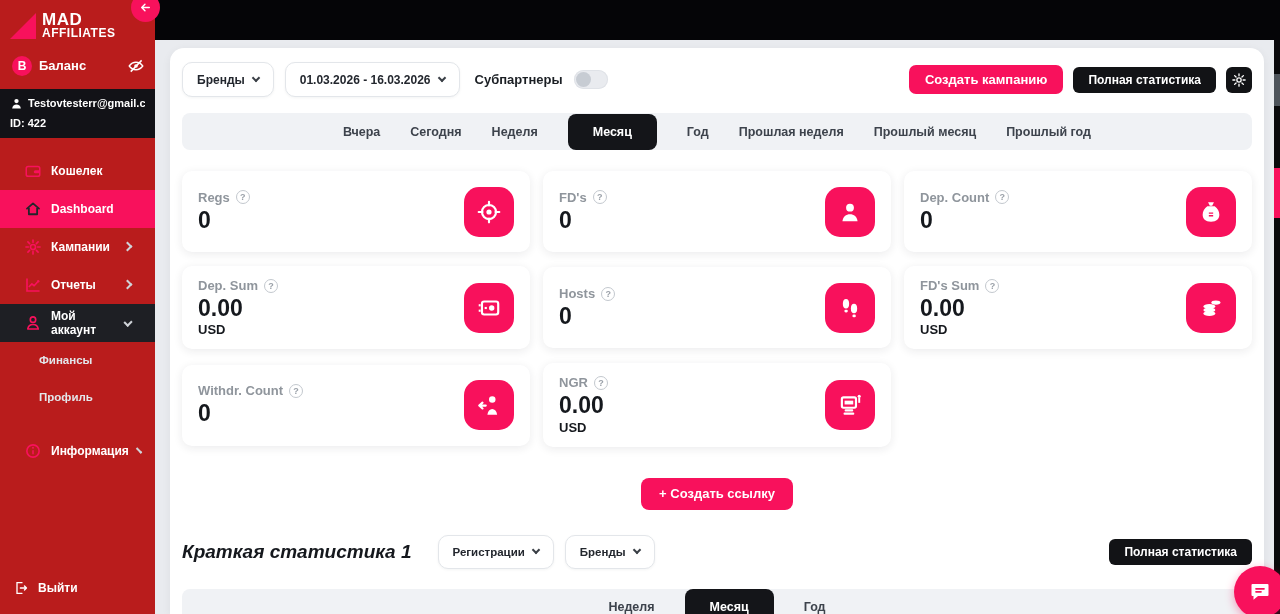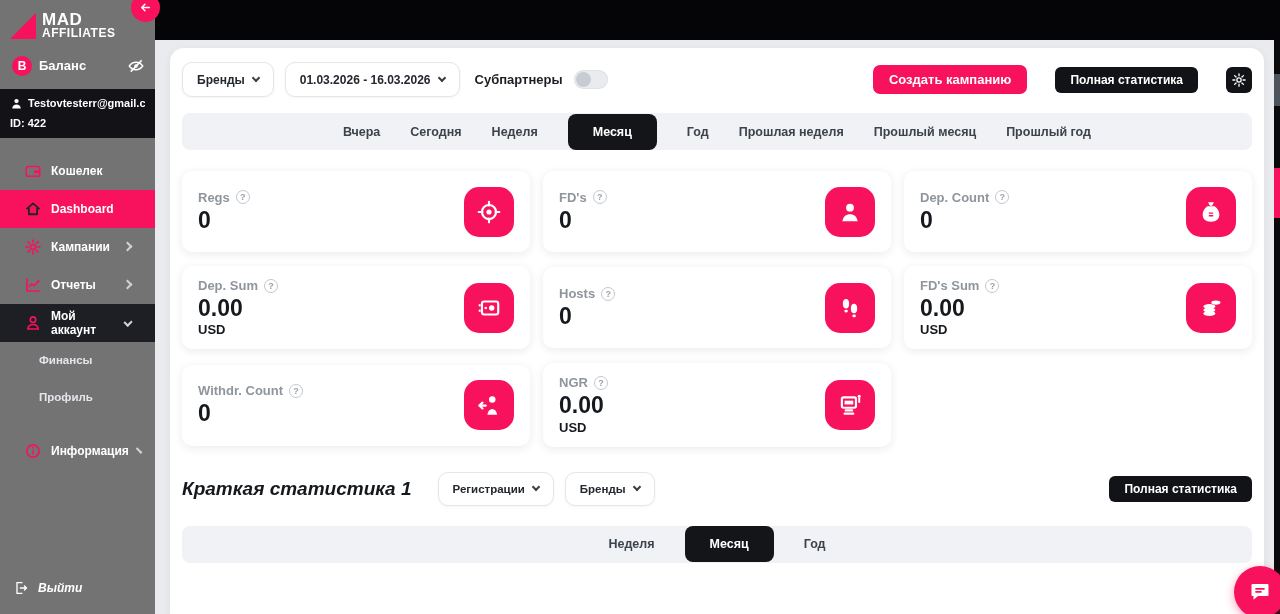--- a/index.html
+++ b/index.html
@@ -23,21 +23,21 @@
     display:flex; align-items:center; gap:8px; padding:0 14px 0 3px; }
   .avatar { width:28px; height:28px; border-radius:50%; background:#070709; border:2px solid var(--accent);
     display:flex; align-items:center; justify-content:center; position:relative; }
   .avatar svg { width:15px; height:15px; }
   .avatar .dot { position:absolute; right:-2px; bottom:-2px; width:8px; height:8px; border-radius:50%;
     background:var(--accent); border:1.5px solid #1b1b1f; }
   .user-name { color:#fff; font-size:12px; font-weight:800; line-height:1.2; }
   .user-role { color:var(--accent); font-size:9px; font-weight:800; line-height:1.2; }
 
   
-  .sidebar { position:absolute; left:0; top:0; width:155px; height:614px; background:#737373; z-index:5; }
+  .sidebar { position:absolute; left:0; top:0; width:155px; height:614px; background:#b91c1c; z-index:5; }
   .collapse-btn { position:absolute; left:131px; top:-7px; width:29px; height:29px; border-radius:50%;
     background:var(--accent); display:flex; align-items:center; justify-content:center; z-index:7; }
   .collapse-btn svg { width:13px; height:13px; }
   .logo { display:flex; align-items:center; gap:6px; padding:12px 10px 0 10px; }
   .logo-tri { width:0; height:0; border-left:26px solid transparent; border-bottom:26px solid var(--accent); }
   .logo-text { color:#fff; font-weight:800; line-height:.95; letter-spacing:.5px; }
   .logo-text .l1 { font-size:17px; } .logo-text .l2 { font-size:12px; }
   .balance-row { display:flex; align-items:center; gap:7px; margin:16px 10px 0 12px; }
   .coin { width:20px; height:20px; border-radius:50%; background:var(--accent); color:#fff; font-size:12px;
     font-weight:800; display:flex; align-items:center; justify-content:center; }
@@ -57,38 +57,38 @@
   .menu-item.active { background:var(--accent); }
   .menu-item.active .mi-label { color:#fff; }
   .menu-item.group-head { background:#1e1f24; }
   .chev { width:7px; height:7px; border-right:2px solid #cfd3d8; border-bottom:2px solid #cfd3d8; margin-left:auto; }
   .chev.right { transform:rotate(-45deg); }
   .chev.down { transform:rotate(45deg); }
   .menu-sub { height:37px; display:flex; align-items:center; padding-left:39px; color:#e3e6ea;
     font-size:11.5px; font-weight:600; cursor:pointer; }
   .menu-item.spaced { margin-top:16px; }
   .logout { position:absolute; left:0; bottom:8px; width:100%; height:36px; display:flex; align-items:center;
-    gap:9px; padding:0 13px; cursor:pointer;font-style:italic; }
+    gap:9px; padding:0 13px; cursor:pointer; }
   .logout svg { width:16px; height:16px; }
   .logout span { color:#fff; font-size:12px; font-weight:700; }
 
   
   .main { position:absolute; left:170px; top:48px; width:1094px; height:566px; background:#fff;
     border-radius:14px 14px 0 0; box-shadow:0 2px 10px rgba(25,30,40,.06); padding:14px 12px 0 12px; }
   .filter-row { display:flex; align-items:center; gap:11px; }
   .pill { height:35px; background:#fff; border:1px solid #e3e6ea; border-radius:10px; display:flex;
     align-items:center; gap:8px; padding:0 14px; font-size:12px; font-weight:800; color:#23272e;
     box-shadow:0 1px 3px rgba(25,30,40,.05); cursor:pointer; }
   .dd-chev { width:6px; height:6px; border-right:2px solid #3a3f46; border-bottom:2px solid #3a3f46;
     transform:rotate(45deg); margin-top:-3px; }
   .sub-label { font-size:13px; font-weight:800; color:#1b1f24; margin-left:4px; }
   .toggle { width:34px; height:19px; border-radius:10px; background:#e9ebef; position:relative; cursor:pointer;
     box-shadow:inset 0 0 0 1px #dfe2e7; }
   .toggle .knob { position:absolute; left:2px; top:2px; width:15px; height:15px; border-radius:50%; background:#c7ccd3; }
-  .right-actions { margin-left:auto; display:flex; align-items:center; gap:28px; }
+  .right-actions { margin-left:auto; display:flex; align-items:center; gap:10px; }
   .btn-pink { height:29px; background:var(--accent); color:#fff; border:none; border-radius:7px;
     font-size:13px; font-weight:800; padding:0 16px; cursor:pointer; font-family:inherit; }
   .btn-black { height:26px; background:#121316; color:#ffffff; border:none; border-radius:6px;
     font-size:12px; font-weight:800; padding:0 15px; cursor:pointer; font-family:inherit; }
   .gear-btn { width:26px; height:26px; background:#121316; border-radius:6px; display:flex; align-items:center;
     justify-content:center; cursor:pointer; }
   .gear-btn svg { width:16px; height:16px; }
 
   .tabbar { margin-top:16px; height:37px; background:#f0f2f5; border-radius:8px; display:flex;
     align-items:center; justify-content:center; gap:30px; }
@@ -439,20 +439,23 @@
             <rect x="4.5" y="5" width="13" height="9.5" rx="1.5" fill="none" stroke="#fff" stroke-width="2"></rect>
             <rect x="7" y="8" width="8" height="3.5" fill="#fff"></rect>
             <path d="M8 17h6M7 20h8" stroke="#fff" stroke-width="2" stroke-linecap="round"></path>
             <line x1="20.5" y1="5" x2="20.5" y2="10" stroke="#fff" stroke-width="1.8"></line>
             <circle cx="20.5" cy="4" r="1.4" fill="#fff"></circle>
           </svg>
         </div>
       </div>
     </div>
 
+  <div class="create-link-wrap">
+    <button class="btn-create-link">+ Создать ссылку</button>
+  </div>
 
   <div class="short-row">
     <span class="short-title">Краткая статистика 1</span>
     <div class="pill sm">
       <span>Регистрации</span>
       <span class="dd-chev"></span>
     </div>
     <div class="pill sm">
       <span>Бренды</span>
       <span class="dd-chev"></span>

